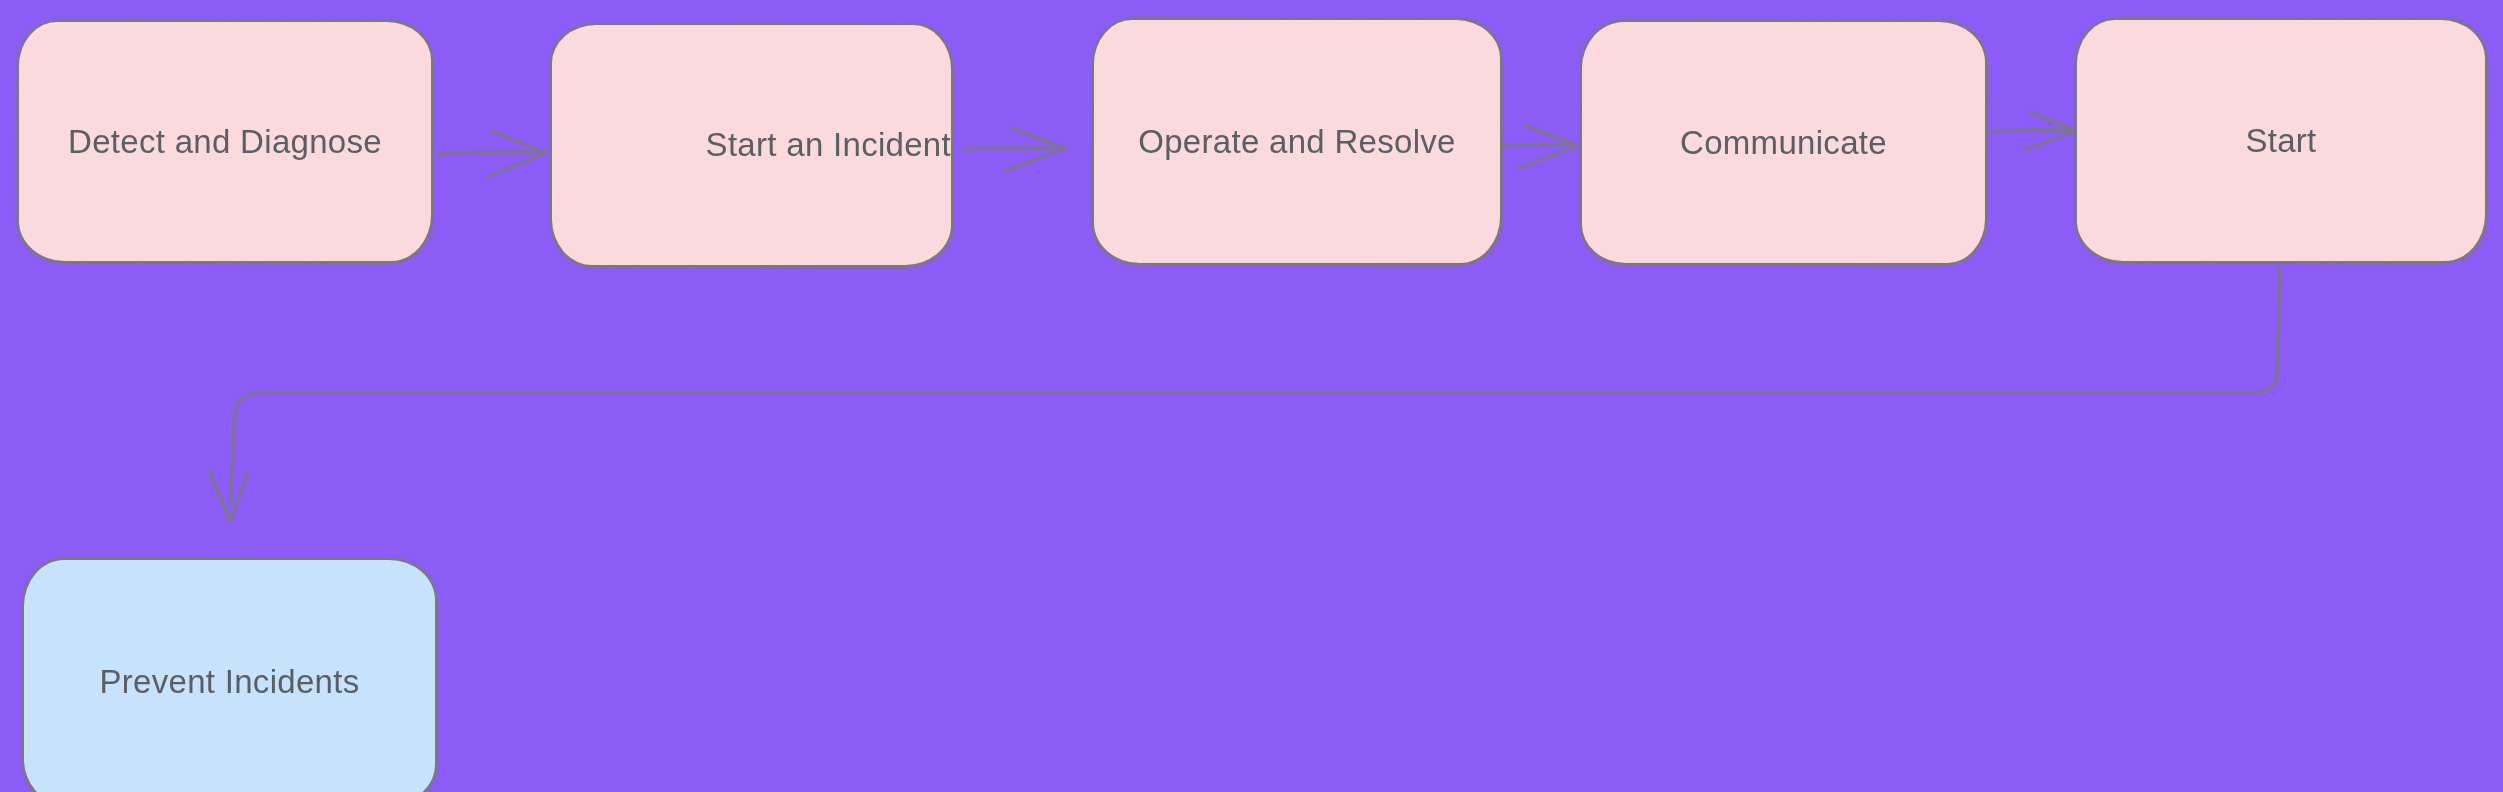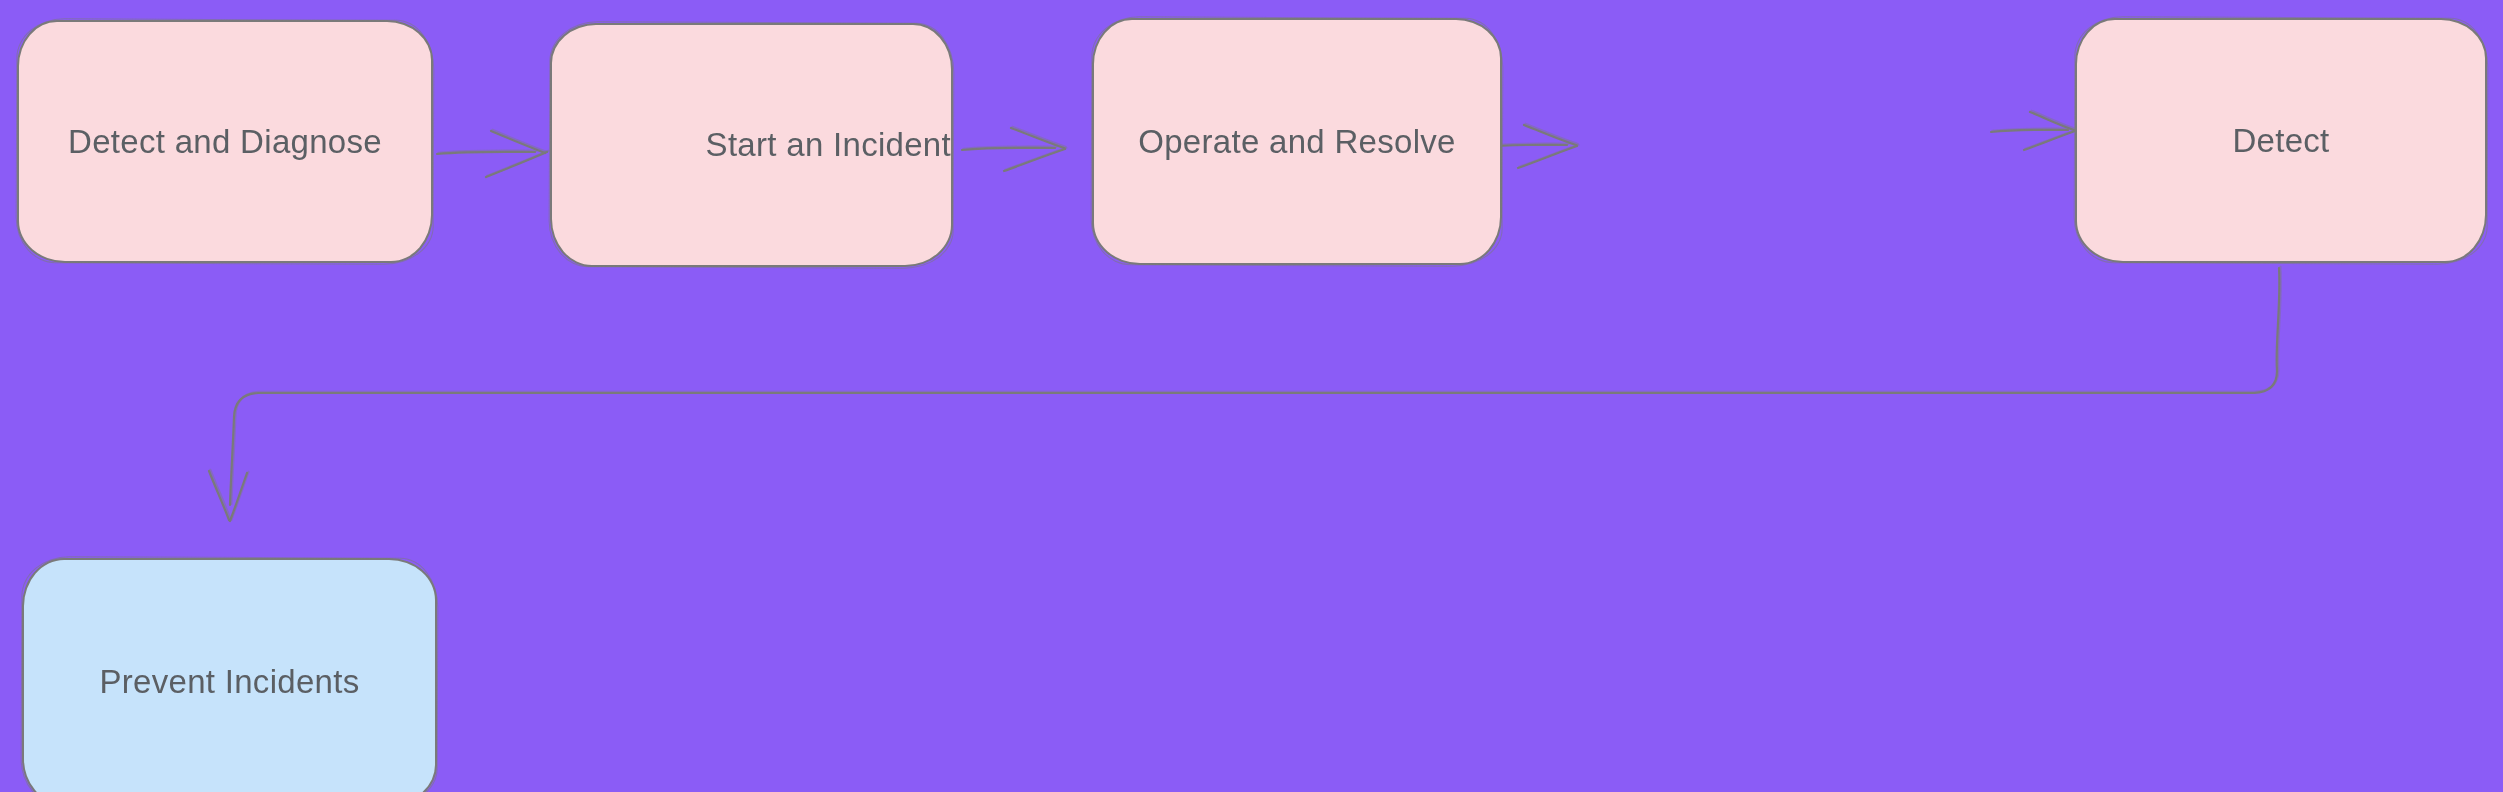--- a/index.html
+++ b/index.html
@@ -120,22 +120,25 @@
   </div>
 
   <div class="node pink node-start">
     <span class="node-label">Start an Incident</span>
   </div>
 
   <div class="node pink node-operate">
     <span class="node-label">Operate and Resolve</span>
   </div>
 
+  <div class="node pink node-communicate">
+    <span class="node-label">Communicate</span>
+  </div>
 
   <div class="node pink node-learn">
-    <span class="node-label">Detect</span>
+    <span class="node-label">Start</span>
   </div>
 
   <div class="node blue node-prevent">
     <span class="node-label">Prevent Incidents</span>
   </div>
 
 </div>
 
 </body></html>

